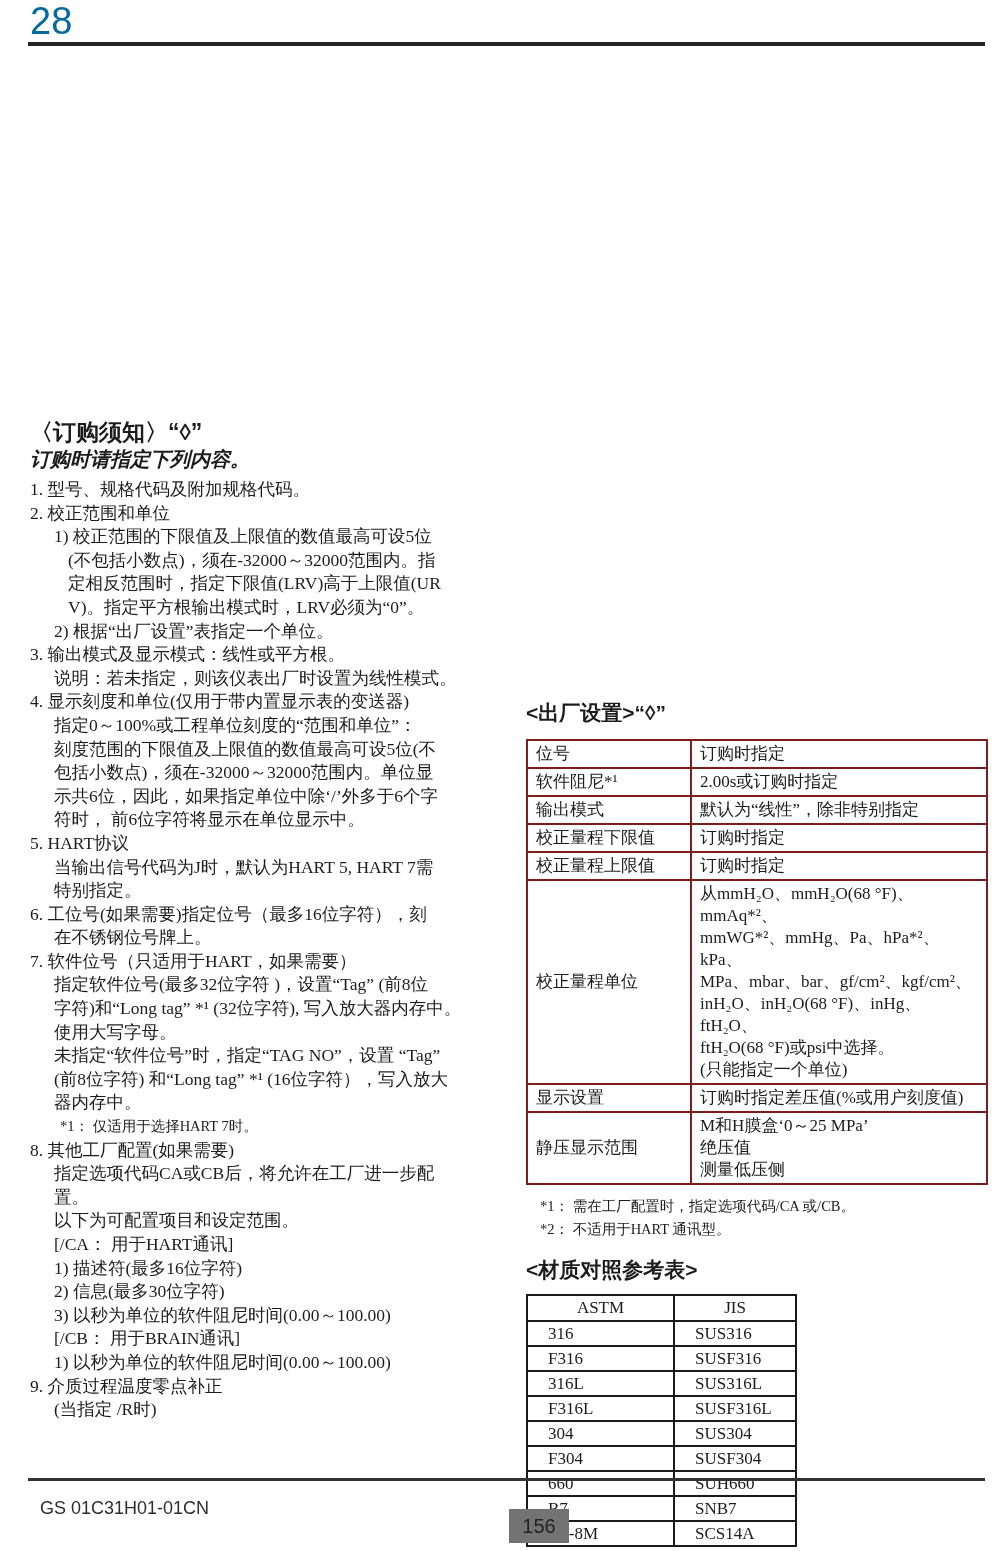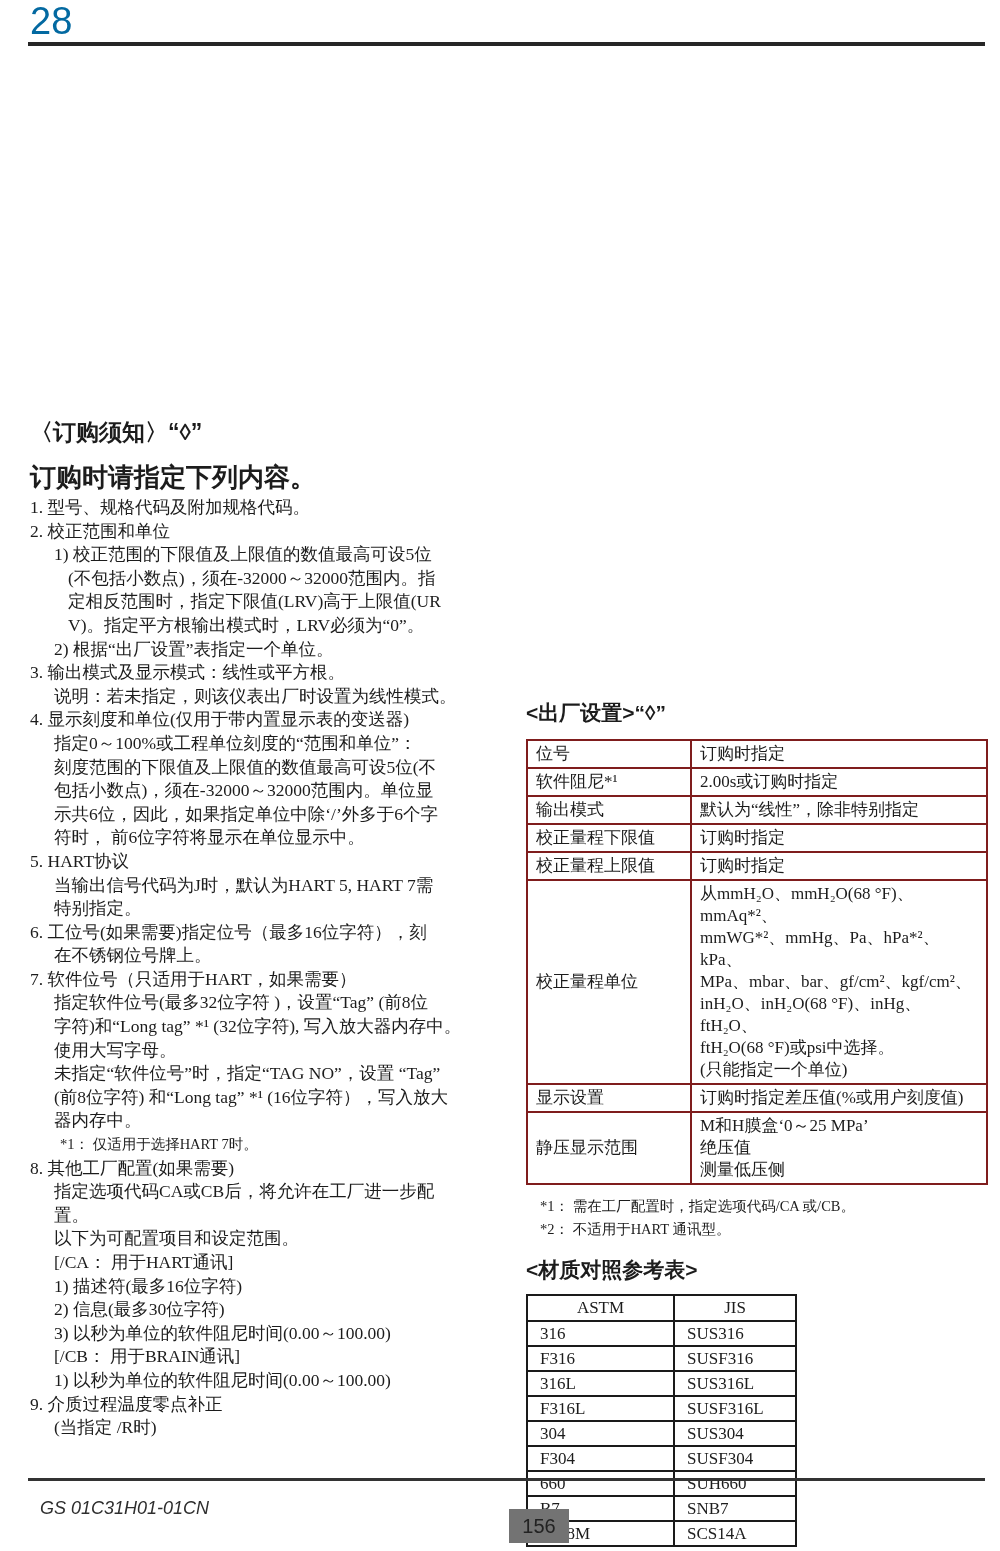--- a/index.html
+++ b/index.html
@@ -11,45 +11,45 @@
   .page-num{
     position:absolute;left:30px;top:0px;
     font-family:"Liberation Sans","DejaVu Sans",sans-serif;
     font-size:38px;line-height:42px;color:#0369a1;
   }
   .top-rule{position:absolute;left:28px;top:42px;width:957px;height:4px;background:#262626;}
 
   
   .left-col{position:absolute;left:30px;top:418px;width:492px;}
   .h1{font-weight:bold;font-size:23px;line-height:28px;font-family:"Liberation Sans","DejaVu Sans",sans-serif;}
-  .h2{font-weight:bold;font-size:26px;line-height:26px;margin-top:18px;font-family:"Liberation Sans","DejaVu Sans",sans-serif;}
+  .h2{font-weight:bold;font-size:20px;line-height:26px;margin-top:0;font-family:"Liberation Sans","DejaVu Sans",sans-serif;font-style:italic;}
   .lines{margin-top:6px;font-size:17.5px;line-height:23.6px;}
   .line{white-space:nowrap;}
   .i0{padding-left:0;}
   .i1{padding-left:24px;}
   .i2{padding-left:38px;}
   .note{padding-left:30px;font-size:14.5px;}
 
   
   .right-col{position:absolute;left:526px;top:700px;width:462px;}
   .rh{font-weight:bold;font-size:21px;line-height:26px;font-family:"Liberation Sans","DejaVu Sans",sans-serif;}
   table.factory{border-collapse:collapse;width:462px;margin-top:13px;font-size:17px;table-layout:fixed;}
   table.factory td{border:2px solid #7f1d1d;padding:2px 8px;vertical-align:middle;line-height:22px;}
   table.factory td.lbl{width:146px;}
   table.factory td.val{white-space:pre-line;border-radius:8px;}
   .footnotes{margin-top:10px;padding-left:14px;font-size:14.5px;line-height:23px;}
   .rh2{margin-top:16px;}
   table.material{border-collapse:collapse;margin-top:11px;font-size:17px;table-layout:fixed;width:271px;}
   table.material th{border:2px solid #1a1a1a;font-weight:normal;text-align:center;padding:1px 6px;height:22px;}
-  table.material td{border:2px solid #1a1a1a;text-align:left;padding:1px 12px;height:21px;}
+  table.material td{border:2px solid #1a1a1a;text-align:left;padding:1px 20px;height:21px;}
   table.material th.c1,table.material td.c1{width:133px;}
 
   
   .footer-rule{position:absolute;left:28px;top:1478px;width:957px;height:3px;background:#333333;}
-  .doc-num{position:absolute;left:40px;top:1498px;font-family:"Liberation Sans","DejaVu Sans",sans-serif;font-size:18px;color:#2e2e2e;font-style:italic;}
+  .doc-num{position:absolute;left:40px;top:1498px;font-family:"Liberation Sans","DejaVu Sans",sans-serif;font-size:18px;color:#2e2e2e;}
   .page-box{position:absolute;left:485px;top:1509px;width:60px;height:34px;line-height:34px;text-align:center;
     font-family:"Liberation Sans","DejaVu Sans",sans-serif;font-size:20px;color:#222;}
 </style>
 </head>
 <body>
 
 <div class="page-num">28</div>
 <div class="top-rule"></div>
 
 <div class="left-col">

